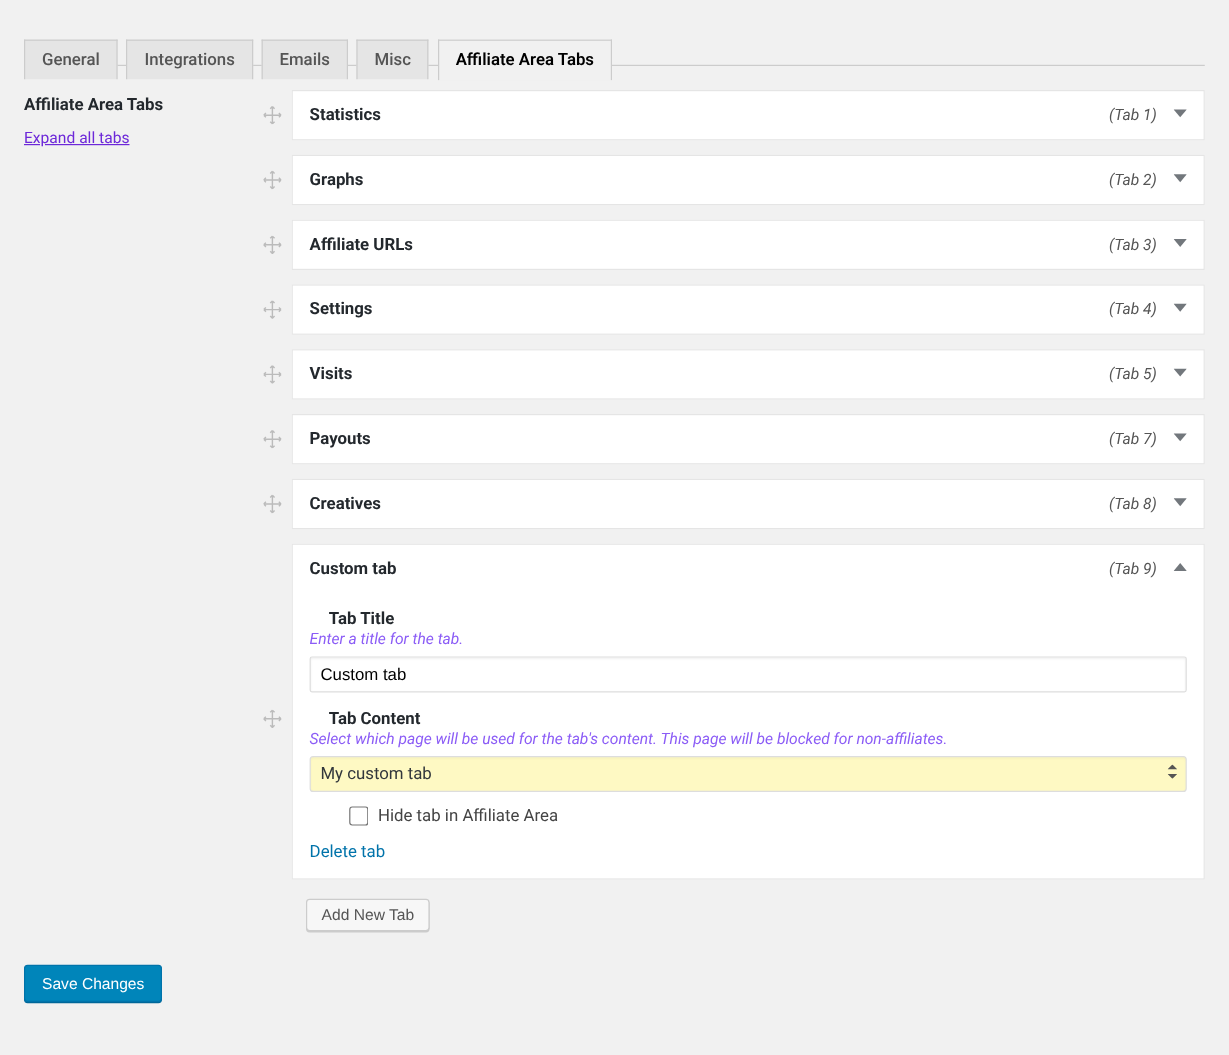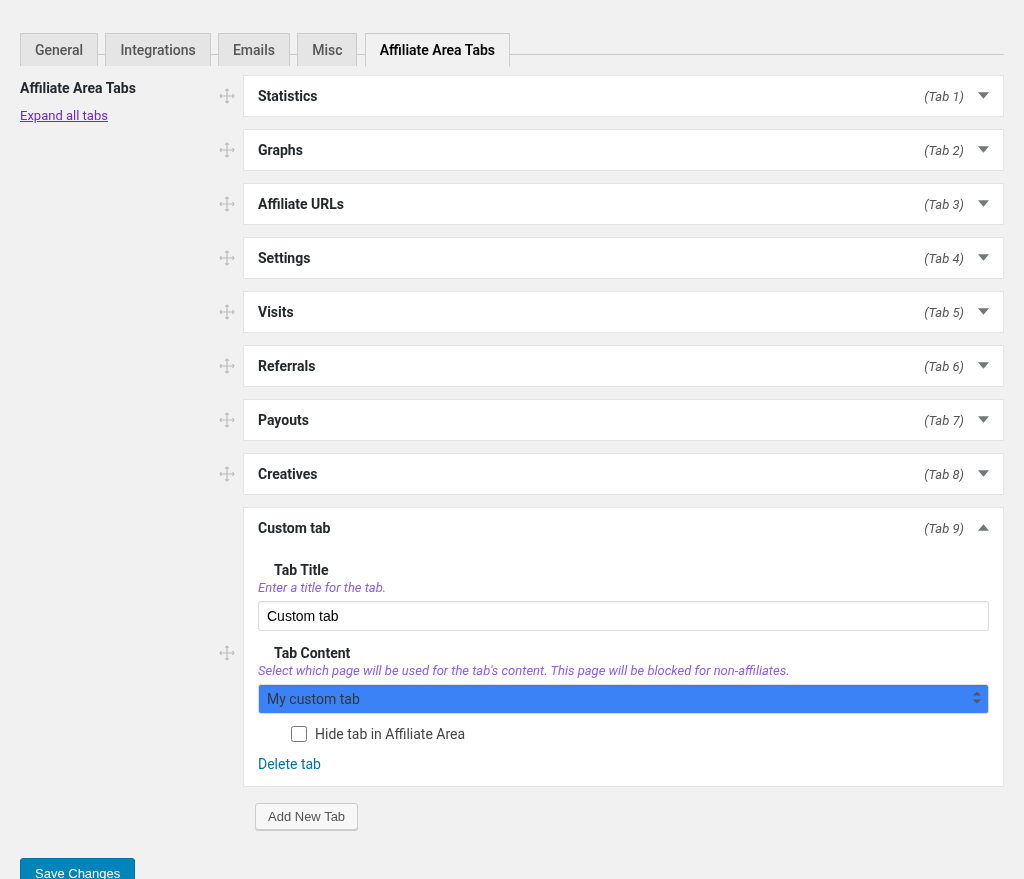--- a/index.html
+++ b/index.html
@@ -91,21 +91,21 @@
     box-shadow: inset 0 1px 2px rgba(0,0,0,0.07);
   }
   .field-select-wrap {
     position: relative;
   }
   .field-select {
     width: 100%;
     padding: 6px 28px 6px 8px;
     font-size: 14px;
     border: 1px solid #ddd;
-    background: #3b82f6;
+    background: #fef9c3;
     border-radius: 3px;
     box-shadow: inset 0 1px 2px rgba(0,0,0,0.04);
     appearance: none;
     -webkit-appearance: none;
   }
   .select-arrows {
     position: absolute;
     right: 8px;
     top: 50%;
     transform: translateY(-50%);
@@ -244,36 +244,20 @@
           <div class="tab-card-header">
             <span class="tab-title">Visits</span>
             <span class="tab-num">(Tab 5)</span>
             <span class="tab-caret"><svg viewBox="0 0 10 10" fill="currentColor">
                   <path d="M0 2 L10 2 L5 8 Z"></path>
                 </svg></span>
           </div>
         </div>
       </div>
 
-      <div class="tab-row">
-        <div class="drag-handle">
-          <svg viewBox="0 0 20 20" fill="none" stroke="currentColor" stroke-width="1.3">
-              <path d="M10 2 L8 4 M10 2 L12 4 M10 18 L8 16 M10 18 L12 16 M2 10 L4 8 M2 10 L4 12 M18 10 L16 8 M18 10 L16 12 M10 2 L10 18 M2 10 L18 10"></path>
-            </svg>
-        </div>
-        <div class="tab-card">
-          <div class="tab-card-header">
-            <span class="tab-title">Referrals</span>
-            <span class="tab-num">(Tab 6)</span>
-            <span class="tab-caret"><svg viewBox="0 0 10 10" fill="currentColor">
-                  <path d="M0 2 L10 2 L5 8 Z"></path>
-                </svg></span>
-          </div>
-        </div>
-      </div>
 
       <div class="tab-row">
         <div class="drag-handle">
           <svg viewBox="0 0 20 20" fill="none" stroke="currentColor" stroke-width="1.3">
               <path d="M10 2 L8 4 M10 2 L12 4 M10 18 L8 16 M10 18 L12 16 M2 10 L4 8 M2 10 L4 12 M18 10 L16 8 M18 10 L16 12 M10 2 L10 18 M2 10 L18 10"></path>
             </svg>
         </div>
         <div class="tab-card">
           <div class="tab-card-header">
             <span class="tab-title">Payouts</span>

